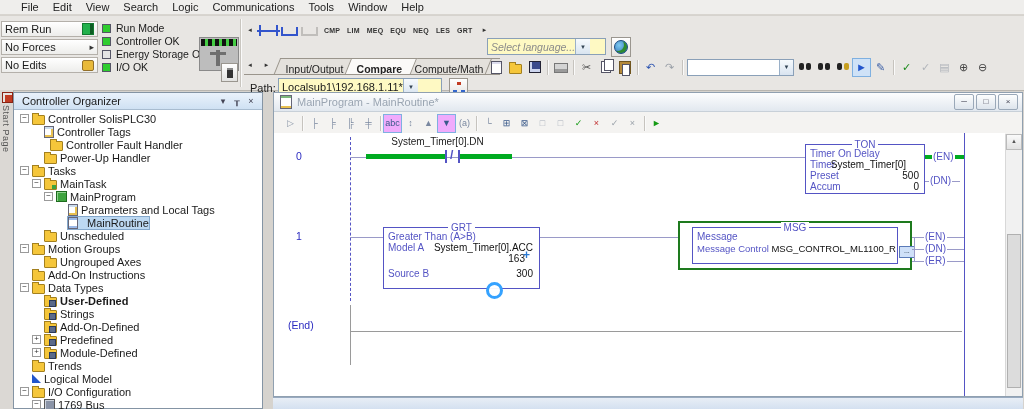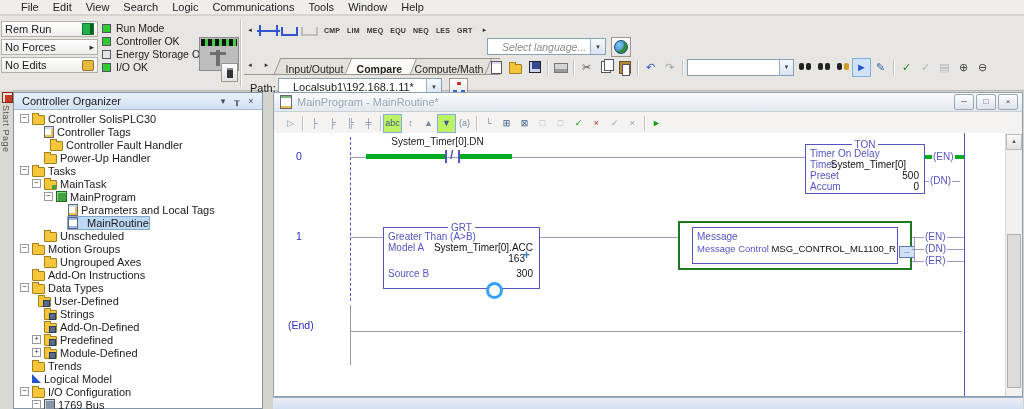--- a/index.html
+++ b/index.html
@@ -43,22 +43,22 @@
   
   #tabsrow{position:absolute;left:244px;top:42px;width:256px;height:16px;overflow:hidden;border-bottom:1px solid #9a958c;white-space:nowrap}
   .tabarrow{display:inline-block;font-size:6px;color:#333;padding:4px 3px 0 3px;vertical-align:top}
   .tab{display:inline-block;transform:skewX(-22deg);border:1px solid #9a958c;border-bottom:none;
        background:#e4e1dc;height:15px;padding:0 9px;margin-right:-7px}
   .tab>span{display:inline-block;transform:skewX(22deg);font-size:10.5px;line-height:15px;color:#222}
   .tab.active{background:#fbfaf8;position:relative;z-index:2}
   .tab.active>span{font-weight:bold}
   
   #pathlabel{position:absolute;left:250px;top:66px;font-size:11px;color:#1a1a1a}
-  .combo{position:absolute;background:#ffffff;border:1px solid #8aa0b8;display:flex;align-items:center;
-         font-size:11px;color:#1a1a1a;box-sizing:border-box;padding-left:14px;justify-content:space-between}
+  .combo{position:absolute;background:#fef9c3;border:1px solid #8aa0b8;display:flex;align-items:center;
+         font-size:11px;color:#1a1a1a;box-sizing:border-box;padding-left:3px;justify-content:flex-start}
   .combo .dd{width:14px;align-self:stretch;background:linear-gradient(#f6fafd,#d9e4f0);
          border-left:1px solid #9ab0c8;font-size:6px;color:#345;display:flex;align-items:center;justify-content:center}
   .iconbtn{position:absolute;background:linear-gradient(#ffffff,#e4e2df);border:1px solid #9a968f;
          display:flex;align-items:center;justify-content:center}
   .ic-net{position:relative;width:12px;height:11px}
   .ic-net::before{content:"";position:absolute;top:0;left:4px;width:4px;height:3px;background:#c23b22}
   .ic-net::after{content:"";position:absolute;bottom:0;left:0;width:4px;height:3px;background:#3366cc;box-shadow:8px 0 0 #3366cc}
   .ic-globe{width:12px;height:12px;border-radius:50%;border:1px solid #1a4a80;
          background:radial-gradient(circle at 35% 35%,#7ec8f0,#2468b0);box-shadow:inset -3px -2px 0 #2e8b2e}
   
@@ -116,21 +116,21 @@
   #ladwin{position:absolute;left:273px;top:92px;width:750px;height:305px;background:#f2f1ef;
           border:1px solid #90a0b0;box-sizing:border-box}
   #ladtitle{height:18px;background:linear-gradient(#fdfdfe,#e2e8ef);border-bottom:1px solid #c8d0d8;
           display:flex;align-items:center;padding:0 4px 0 6px}
   .lwicon{width:10px;height:12px;background:#fff;border:1px solid #667;box-shadow:inset 0 2px 0 #7cb87c, inset 0 -2px 0 #e8c050;margin-right:5px}
   #ladtitle .t{flex:1;font-size:11px;color:#9aa5b2}
   .wbtn{width:18px;height:14px;border:1px solid #9aa8b8;background:linear-gradient(#fdfefe,#dde4ec);
         border-radius:2px;font-size:8px;line-height:13px;text-align:center;color:#445;margin-left:2px}
   #ladtb{height:22px;background:#f4f3f1;border-bottom:1px solid #d6d4d0;display:flex;align-items:center;padding-left:8px;gap:1px}
   .lti{width:17px;height:17px;display:flex;align-items:center;justify-content:center;font-size:9px;color:#7a88a0}
-  .lti.hl{background:#bef264;outline:1px solid #7fb0e0}
+  .lti.hl{background:#f0abfc;outline:1px solid #7fb0e0}
   
   #canvas{position:absolute;left:274px;top:133px;width:731px;height:263px;background:#fff;overflow:hidden}
   .rnum{position:absolute;font-size:10.5px;color:#2a2ac0}
   .wire{position:absolute;height:1px;background:#9a9ac8}
   .gbar{position:absolute;height:5px;background:#00ab21}
   .grail{position:absolute;width:1px;background:#9a9a9a}
   .gwirend{position:absolute;height:1px;background:#9a9a9a}
   #raildash{position:absolute;left:76px;top:4px;height:164px;width:0;border-left:1px dashed #5454c4}
   #railright{position:absolute;left:690px;top:0;height:263px;width:1px;background:#5454c4}
   .cbar{position:absolute;width:2px;height:13px;background:#5454c4}
@@ -378,21 +378,21 @@
       <div class="trow" style="padding-left: 6px;">
         <span class="expsp"></span>
         <span class="ti ti-folder"></span>
         <span class="lbl">Add-On Instructions</span>
       </div>
       <div class="trow" style="padding-left: 6px;">
         <span class="exp">−</span>
         <span class="ti ti-folder"></span>
         <span class="lbl">Data Types</span>
       </div>
-      <div class="trow" style="padding-left: 12px;">
+      <div class="trow" style="padding-left: 18px; font-weight: bold;">
         <span class="expsp"></span>
         <span class="ti ti-datatype"></span>
         <span class="lbl">User-Defined</span>
       </div>
       <div class="trow" style="padding-left: 18px;">
         <span class="expsp"></span>
         <span class="ti ti-datatype"></span>
         <span class="lbl">Strings</span>
       </div>
       <div class="trow" style="padding-left: 18px;">
@@ -507,20 +507,21 @@
     <div class="insrow" style="right:14px;top:25px"><span class="val">163</span></div>
     <div class="insrow" style="left:4px;top:40px"><span class="lbl">Source B</span></div>
     <div class="insrow" style="right:6px;top:40px"><span class="val">300</span></div>
   </div>
   <span class="pcur" style="left:249px;top:115px">+</span>
   <div class="ring" style="left:212px;top:149px"></div>
   <div class="wire" style="left:266px;top:104px;width:138px"></div>
 
   <div id="msgouter"></div>
   <div class="ibox" style="left:418px;top:94px;width:206px;height:37px">
+    <div class="ititle"><span>MSG</span></div>
     <div class="insrow" style="left:4px;top:3px"><span class="lbl">Message</span></div>
     <div class="insrow" style="left:4px;top:15px;font-size:9.5px">
       <span class="lbl">Message Control</span>
       <span class="val">MSG_CONTROL_ML1100_R</span><span class="brw">...</span>
     </div>
   </div>
   <div class="wire" style="left:638px;top:104px;width:52px"></div>
   <div class="wire" style="left:638px;top:116px;width:52px"></div>
   <div class="wire" style="left:638px;top:128px;width:52px"></div>
   <div class="wire" style="left:640px;top:104px;width:1px;height:25px"></div>

